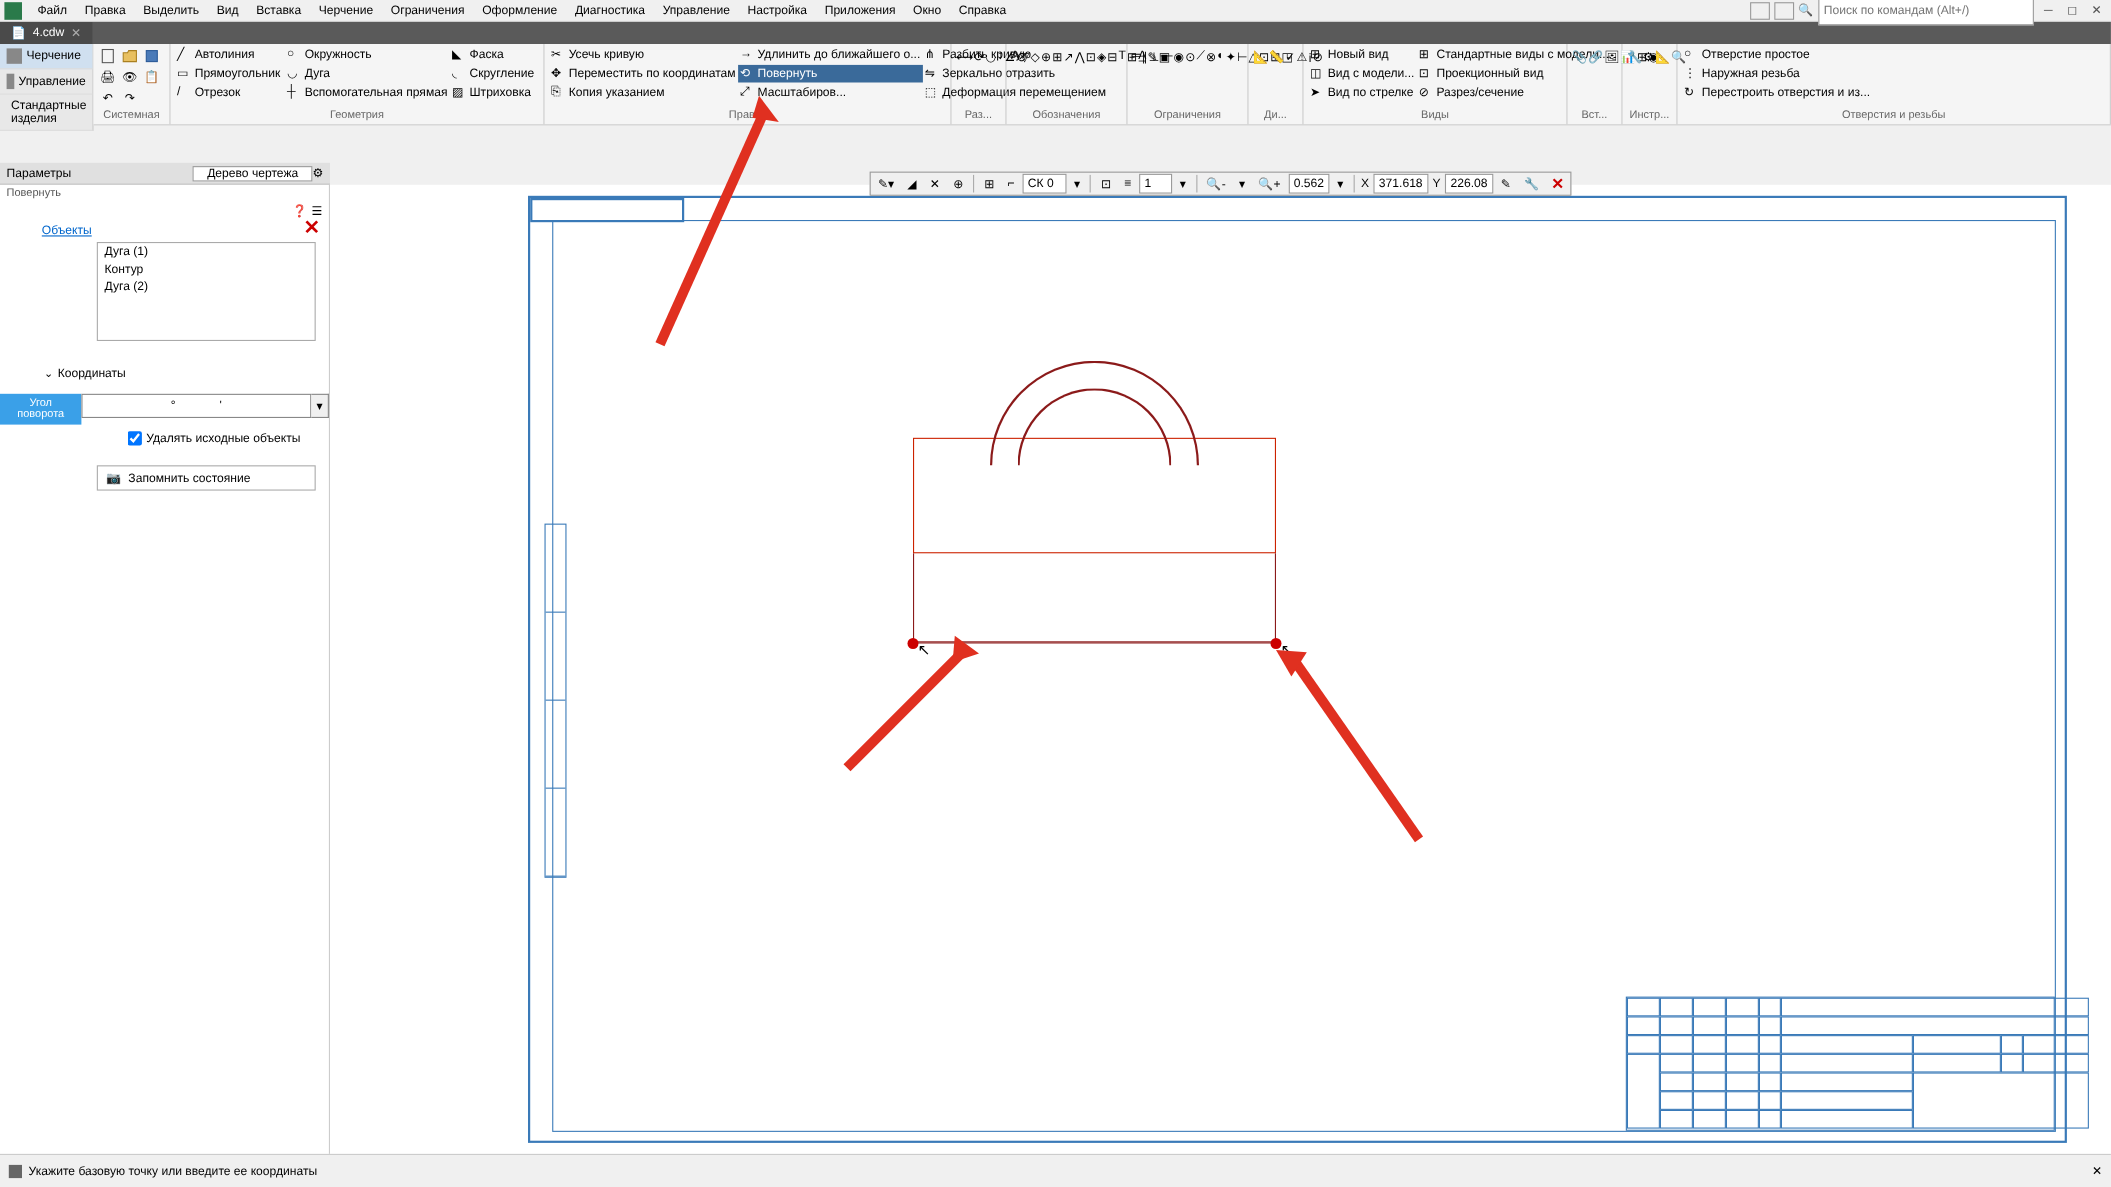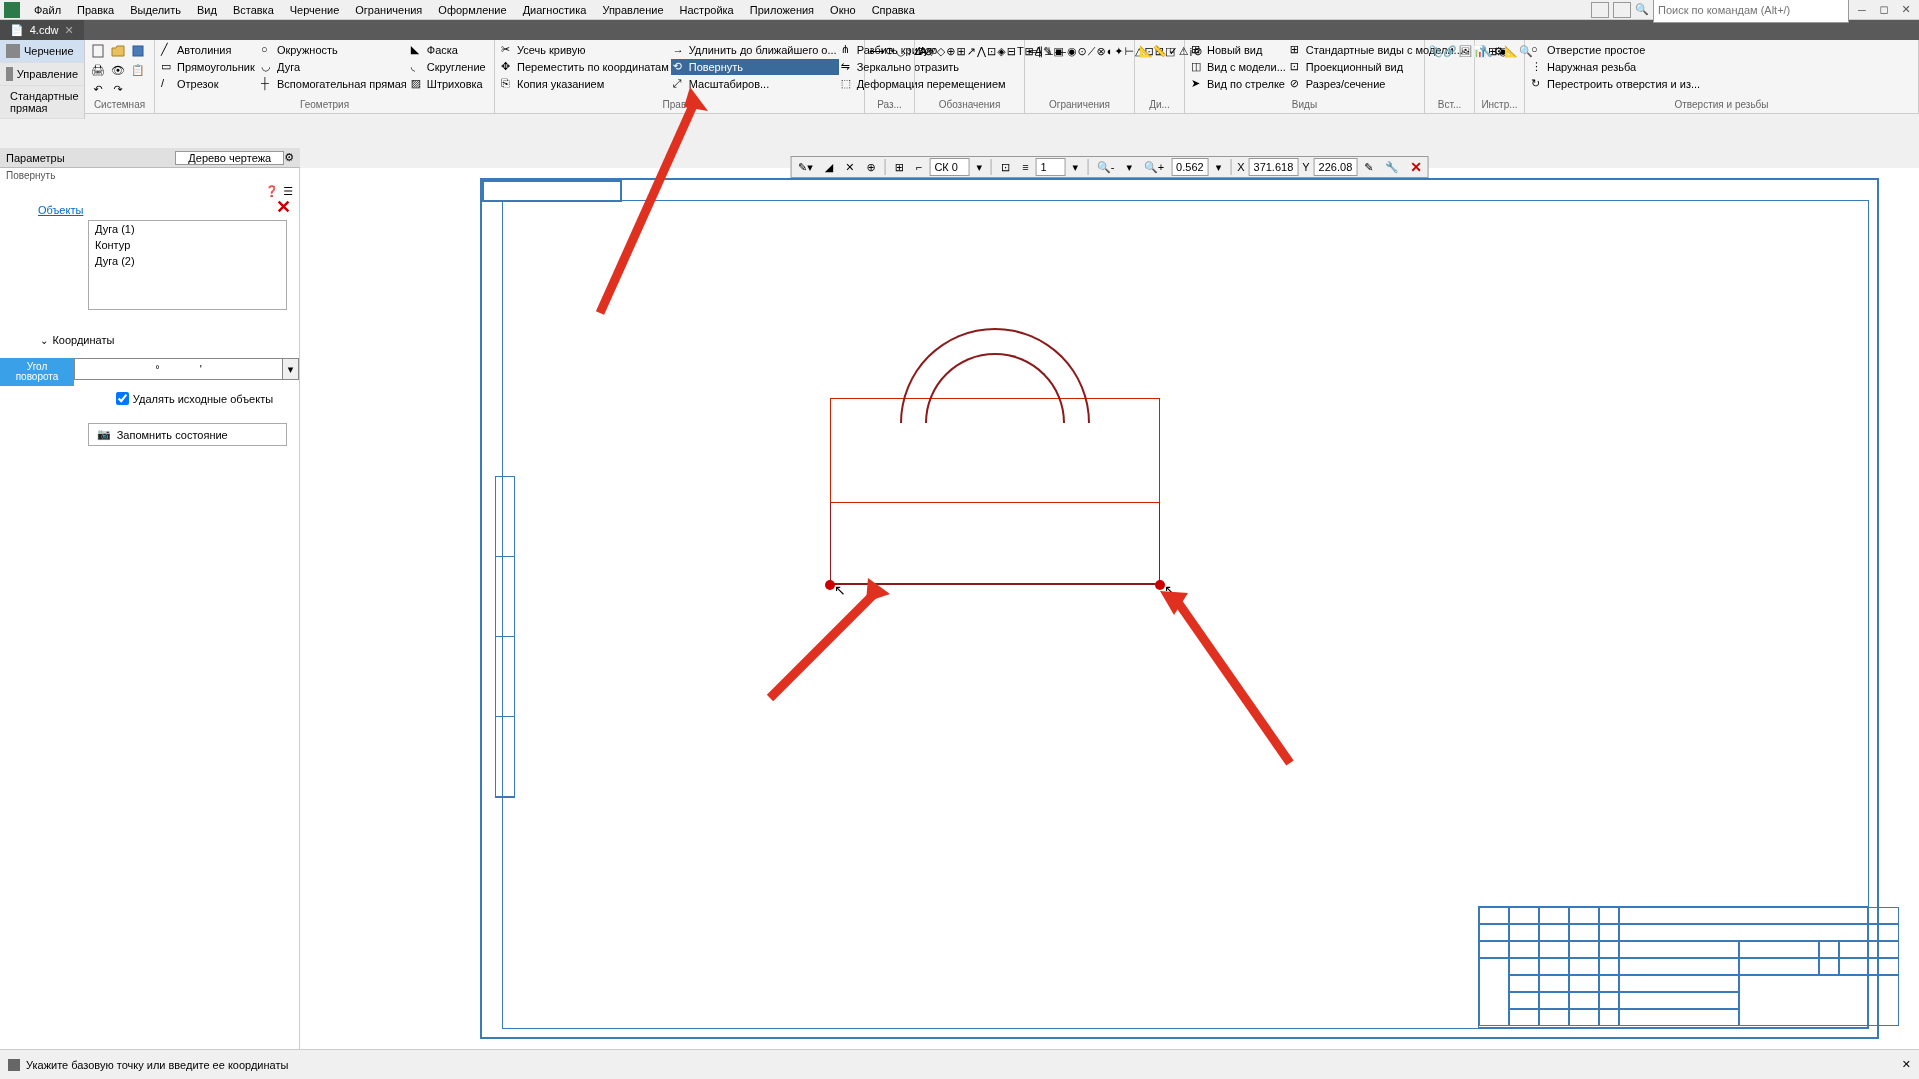--- a/index.html
+++ b/index.html
@@ -151,21 +151,21 @@
   <div class="mode-btn active">
     <span class="mode-icon"></span>
     <span>Черчение</span>
   </div>
   <div class="mode-btn">
     <span class="mode-icon"></span>
     <span>Управление</span>
   </div>
   <div class="mode-btn">
     <span class="mode-icon"></span>
-    <span>Стандартные прямая</span>
+    <span>Стандартные изделия</span>
   </div>
 </div>
 
 <div class="ribbon">
 
   <div class="ribbon-group" style="width:70px">
     <div class="group-body">
       <div class="rg-col">
         <div style="display:flex;gap:2px">
           <span class="rg-icon-only">

